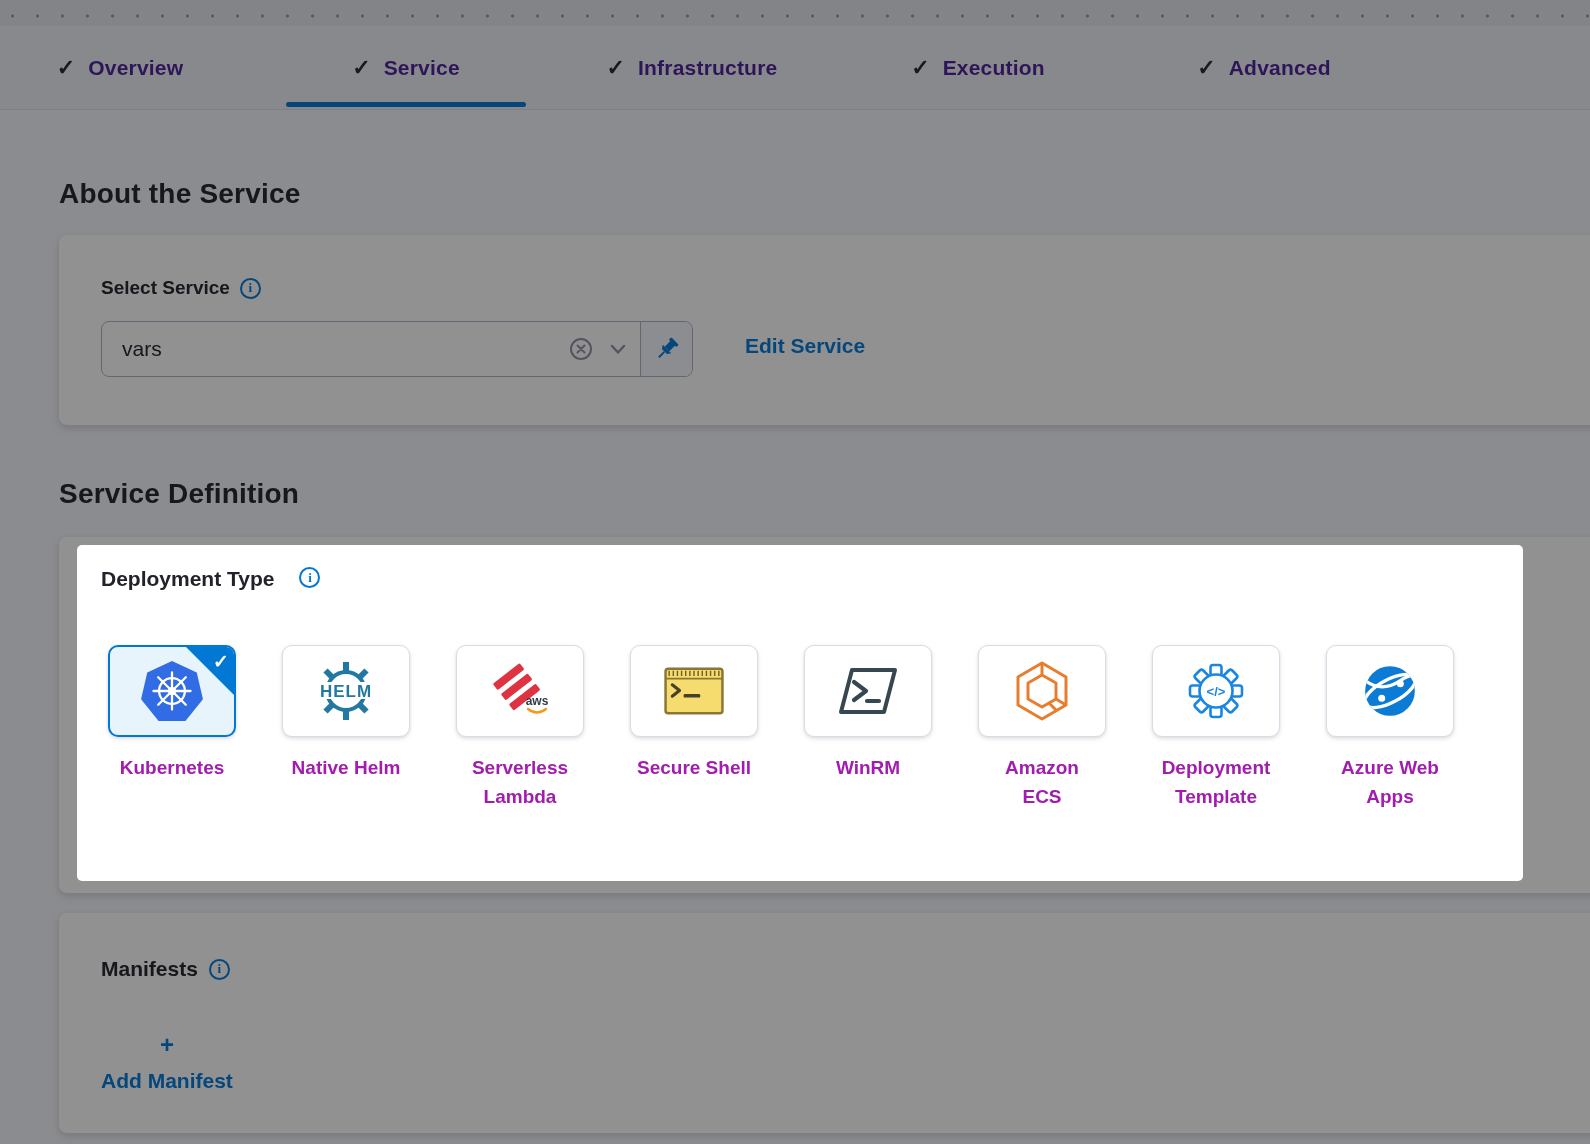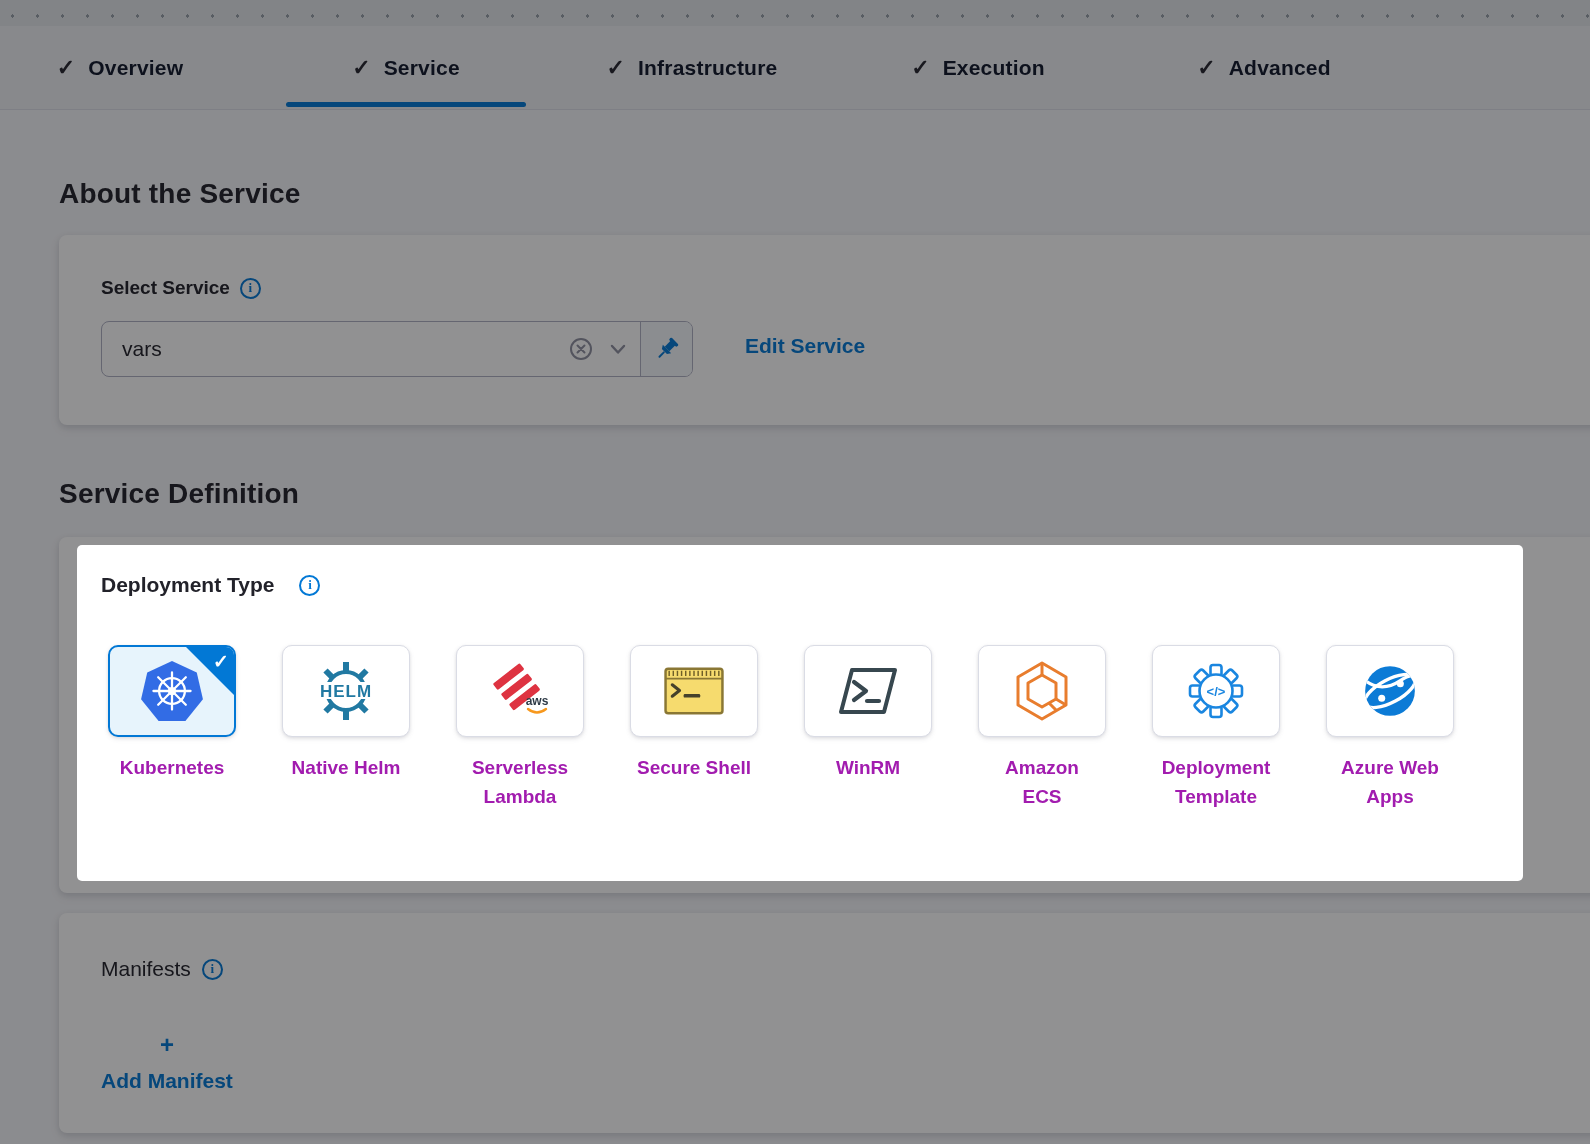--- a/index.html
+++ b/index.html
@@ -23,21 +23,21 @@
 
   
   .tabbar {
     position: absolute; left:0; top:26px; width:1590px; height:84px;
     background:#EFF1F4; border-bottom:1px solid #DCDEE8;
     display:flex; align-items:center; gap:46px;
   }
   .tab { position:relative; width:240px; height:100%; display:flex; align-items:center; justify-content:center; gap:13px; cursor:pointer; }
   .tab-check { font-size:22px; font-weight:700; color:#25252F; line-height:1; }
   .tab-check::before { content:"✓"; }
-  .tab-label { font-size:21px; font-weight:600; color:#0f172a; letter-spacing:.2px; }
+  .tab-label { font-size:21px; font-weight:600; color:#4c1d95; letter-spacing:.2px; }
   .tab.active::after { content:""; position:absolute; left:0; right:0; bottom:2px; height:5px; border-radius:4px; background:#0278D5; }
 
   
   .section-heading { position:absolute; left:59px; font-size:28px; font-weight:700; color:#22222A; letter-spacing:.2px; }
 
   
   .card {
     position:absolute; left:59px; right:-18px;
     background:#FFFFFF; border-radius:8px;
     box-shadow:0 2px 6px rgba(40,41,61,.10), 0 4px 10px rgba(96,97,112,.12);
@@ -65,39 +65,39 @@
   .input-box { flex:1; display:flex; align-items:center; padding:0 14px 0 20px; gap:16px; cursor:text; }
   .input-value { flex:1; font-size:21px; color:#22222A; }
   .icon-btn { display:flex; align-items:center; justify-content:center; cursor:pointer; }
   .pin-seg {
     width:52px; border-left:1px solid #AFB1C3; background:#F4F8FC;
     display:flex; align-items:center; justify-content:center; cursor:pointer;
   }
   .edit-link { position:absolute; left:686px; top:99px; font-size:21px; font-weight:700; color:#0278D5; text-decoration:none; cursor:pointer; }
 
   
-  .dep-heading { position:absolute; left:42px; top:36px; font-size:21px; font-weight:700; color:#22222A; display:flex; align-items:center; gap:25px; }
+  .dep-heading { position:absolute; left:42px; top:30px; font-size:21px; font-weight:700; color:#22222A; display:flex; gap:25px; }
   .tiles { position:absolute; left:26px; top:108px; display:flex; }
   .tile-col { width:174px; display:flex; flex-direction:column; align-items:center; }
   .tile {
     position:relative; width:128px; height:92px; border-radius:10px;
     background:#fff; border:1px solid #DADCE5;
     box-shadow:0 1px 3px rgba(40,41,61,.08), 0 2px 5px rgba(96,97,112,.14);
     display:flex; align-items:center; justify-content:center;
     overflow:hidden; cursor:pointer;
   }
   .tile.selected { background:#E7F4FC; border:2px solid #0278D5; }
   .corner-check { display:none; position:absolute; top:0; right:0; width:48px; height:48px; }
   .tile.selected .corner-check { display:block; }
   .corner-check .glyph { position:absolute; top:3px; right:5px; color:#fff; font-size:19px; font-weight:700; }
   .corner-check .glyph::before { content:"✓"; }
   .tile-label { margin-top:16px; text-align:center; font-size:19px; font-weight:600; color:#a21caf; line-height:29px; }
 
   
-  .manifests-heading { position:absolute; left:42px; top:44px; font-size:21px; font-weight:400; color:#22222A; display:flex; align-items:center; gap:11px; }
+  .manifests-heading { position:absolute; left:42px; top:44px; font-size:21px; font-weight:700; color:#22222A; display:flex; align-items:center; gap:11px; }
   .add-manifest { position:absolute; left:42px; top:120px; display:flex; align-items:center; gap:12px; color:#0278D5; font-size:21px; font-weight:700; cursor:pointer;flex-direction:column; }
   .plus-icon { font-size:24px; font-weight:700; line-height:1; }
   .plus-icon::before { content:"+"; }
 
   
   .spotlight {
     position:absolute; left:77px; top:545px; width:1446px; height:336px;
     border-radius:5px;
     box-shadow:0 0 0 4000px rgba(12,12,14,0.45);
     pointer-events:none; z-index:100;

